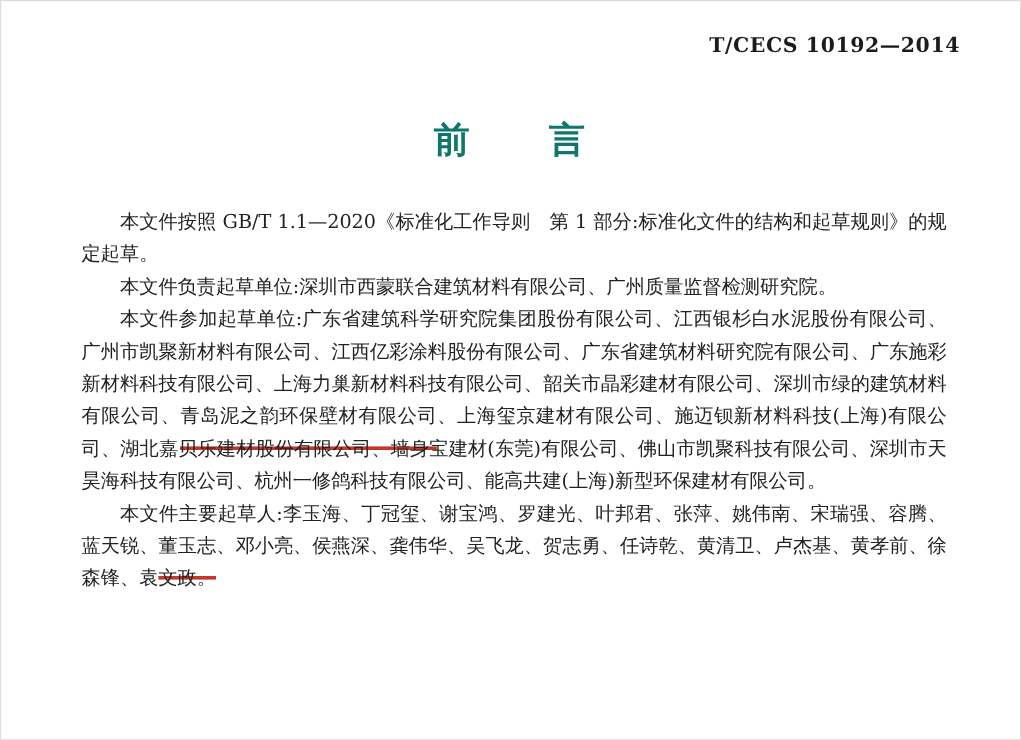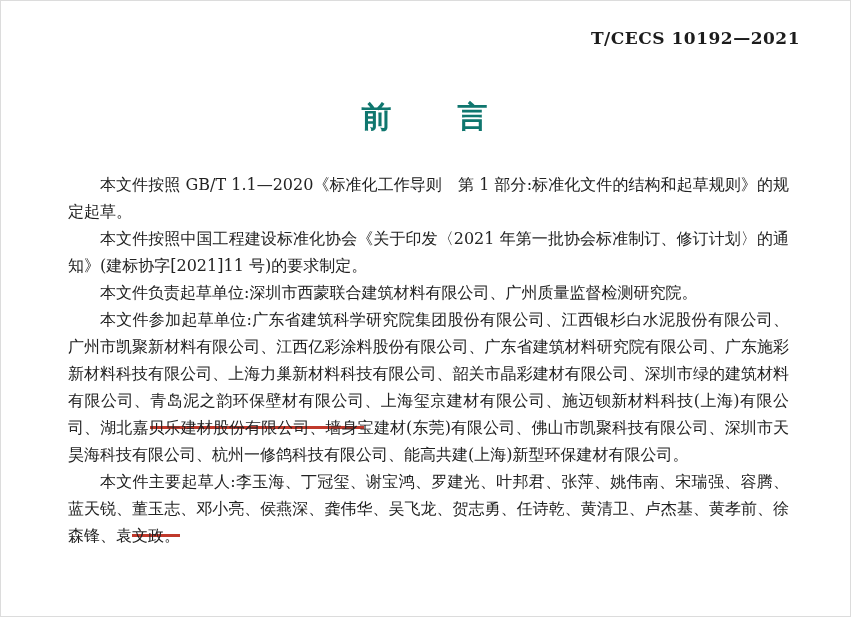--- a/index.html
+++ b/index.html
@@ -54,33 +54,30 @@
   .red-underline {
     border-bottom: 3px solid #c0392b;
     padding-bottom: 16px;
   }
 </style>
 </head>
 <body>
 
 <div class="page">
 
-  <div class="doc-number">T/CECS 10192—2021</div>
+  <div class="doc-number">T/CECS 10192—2014</div>
 
   <div class="page-title">前　　言</div>
 
   <div class="content">
 
     <p>
       <span>本文件按照 GB/T 1.1—2020《标准化工作导则　第 1 部分:标准化文件的结构和起草规则》的规定起草。</span>
     </p>
 
-    <p>
-      <span>本文件按照中国工程建设标准化协会《关于印发〈2021 年第一批协会标准制订、修订计划〉的通知》(建标协字[2021]11 号)的要求制定。</span>
-    </p>
 
 
 
 
     <p>
       <span>本文件负责起草单位:深圳市西蒙联合建筑材料有限公司、广州质量监督检测研究院。</span>
     </p>
 
     <p>
       <span>本文件参加起草单位:广东省建筑科学研究院集团股份有限公司、江西银杉白水泥股份有限公司、广州市凯聚新材料有限公司、江西亿彩涂料股份有限公司、广东省建筑材料研究院有限公司、广东施彩新材料科技有限公司、上海力巢新材料科技有限公司、韶关市晶彩建材有限公司、深圳市绿的建筑材料有限公司、</span><span class="red-underline">青岛泥之韵环保壁材有限公司</span><span>、上海玺京建材有限公司、施迈钡新材料科技(上海)有限公司、湖北嘉贝乐建材股份有限公司、墙身宝建材(东莞)有限公司、佛山市凯聚科技有限公司、深圳市天昊海科技有限公司、杭州一修鸽科技有限公司、能高共建(上海)新型环保建材有限公司。</span>

